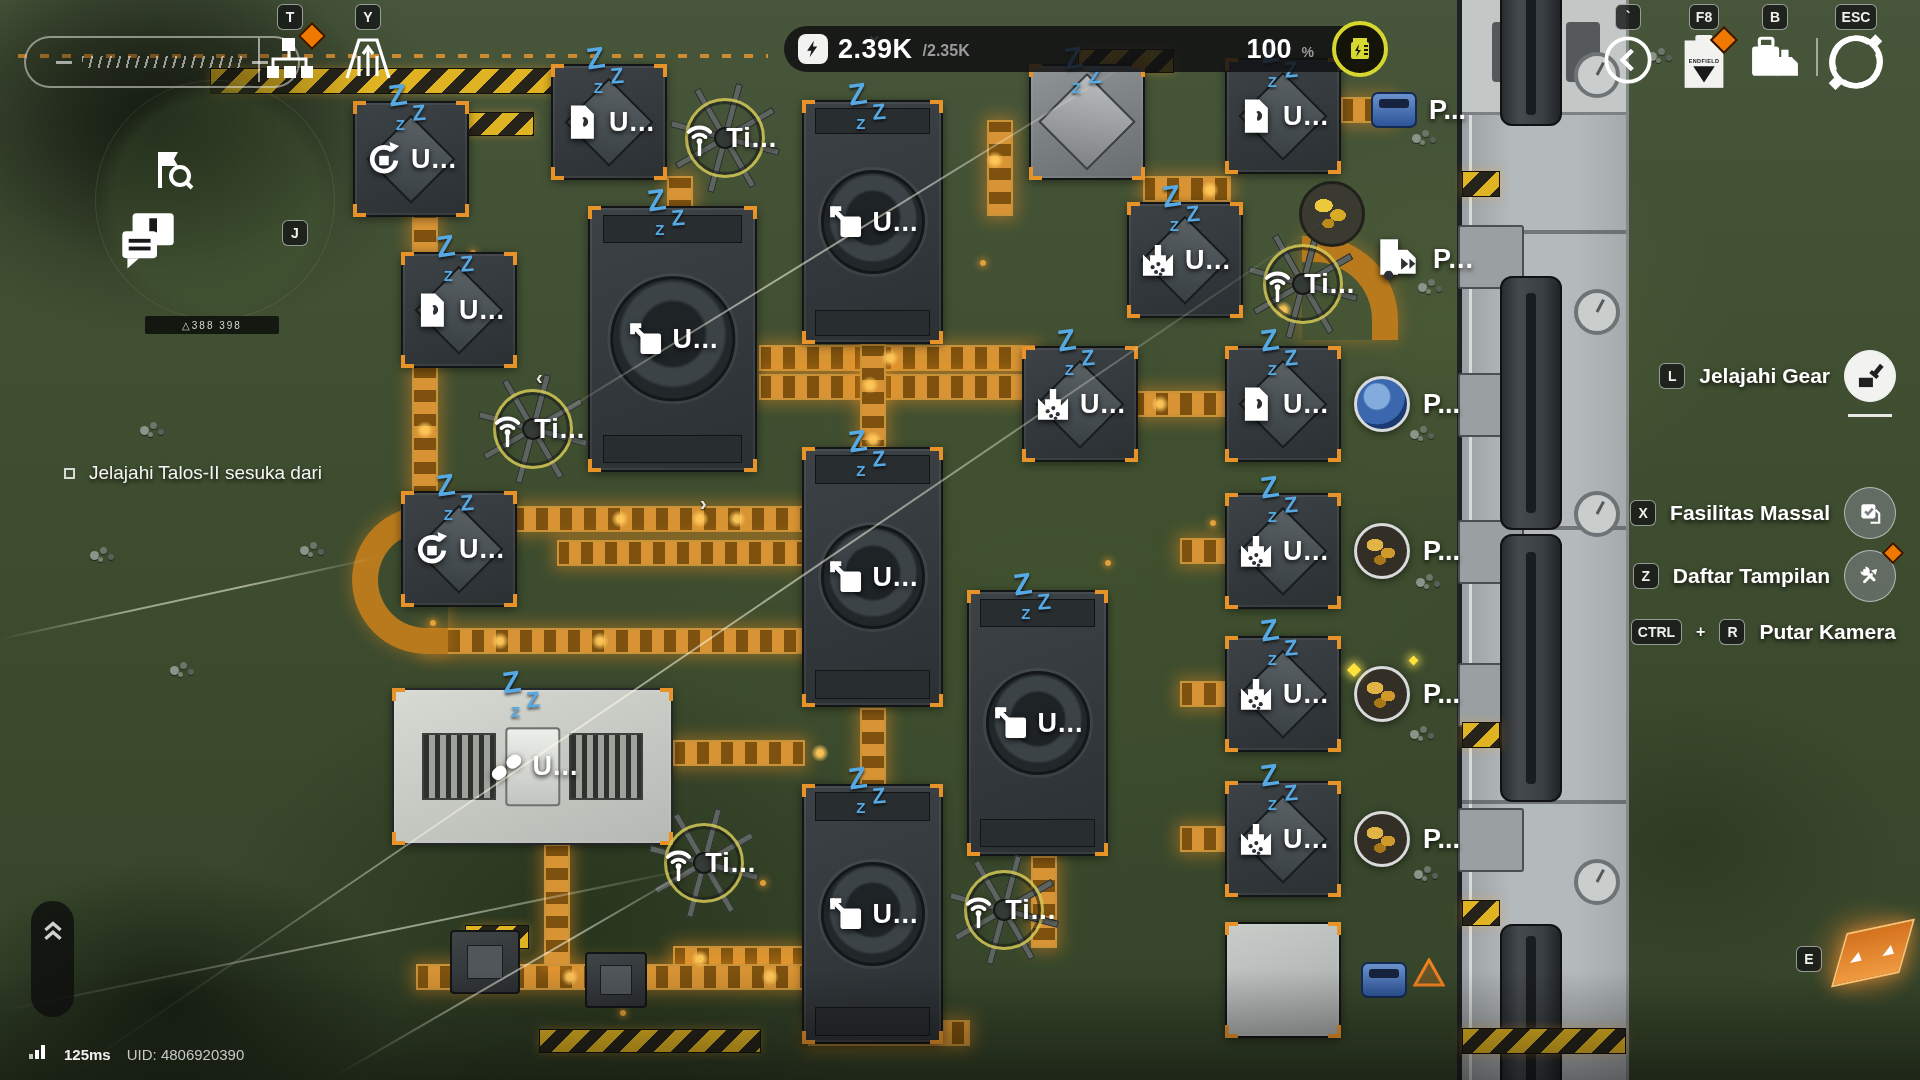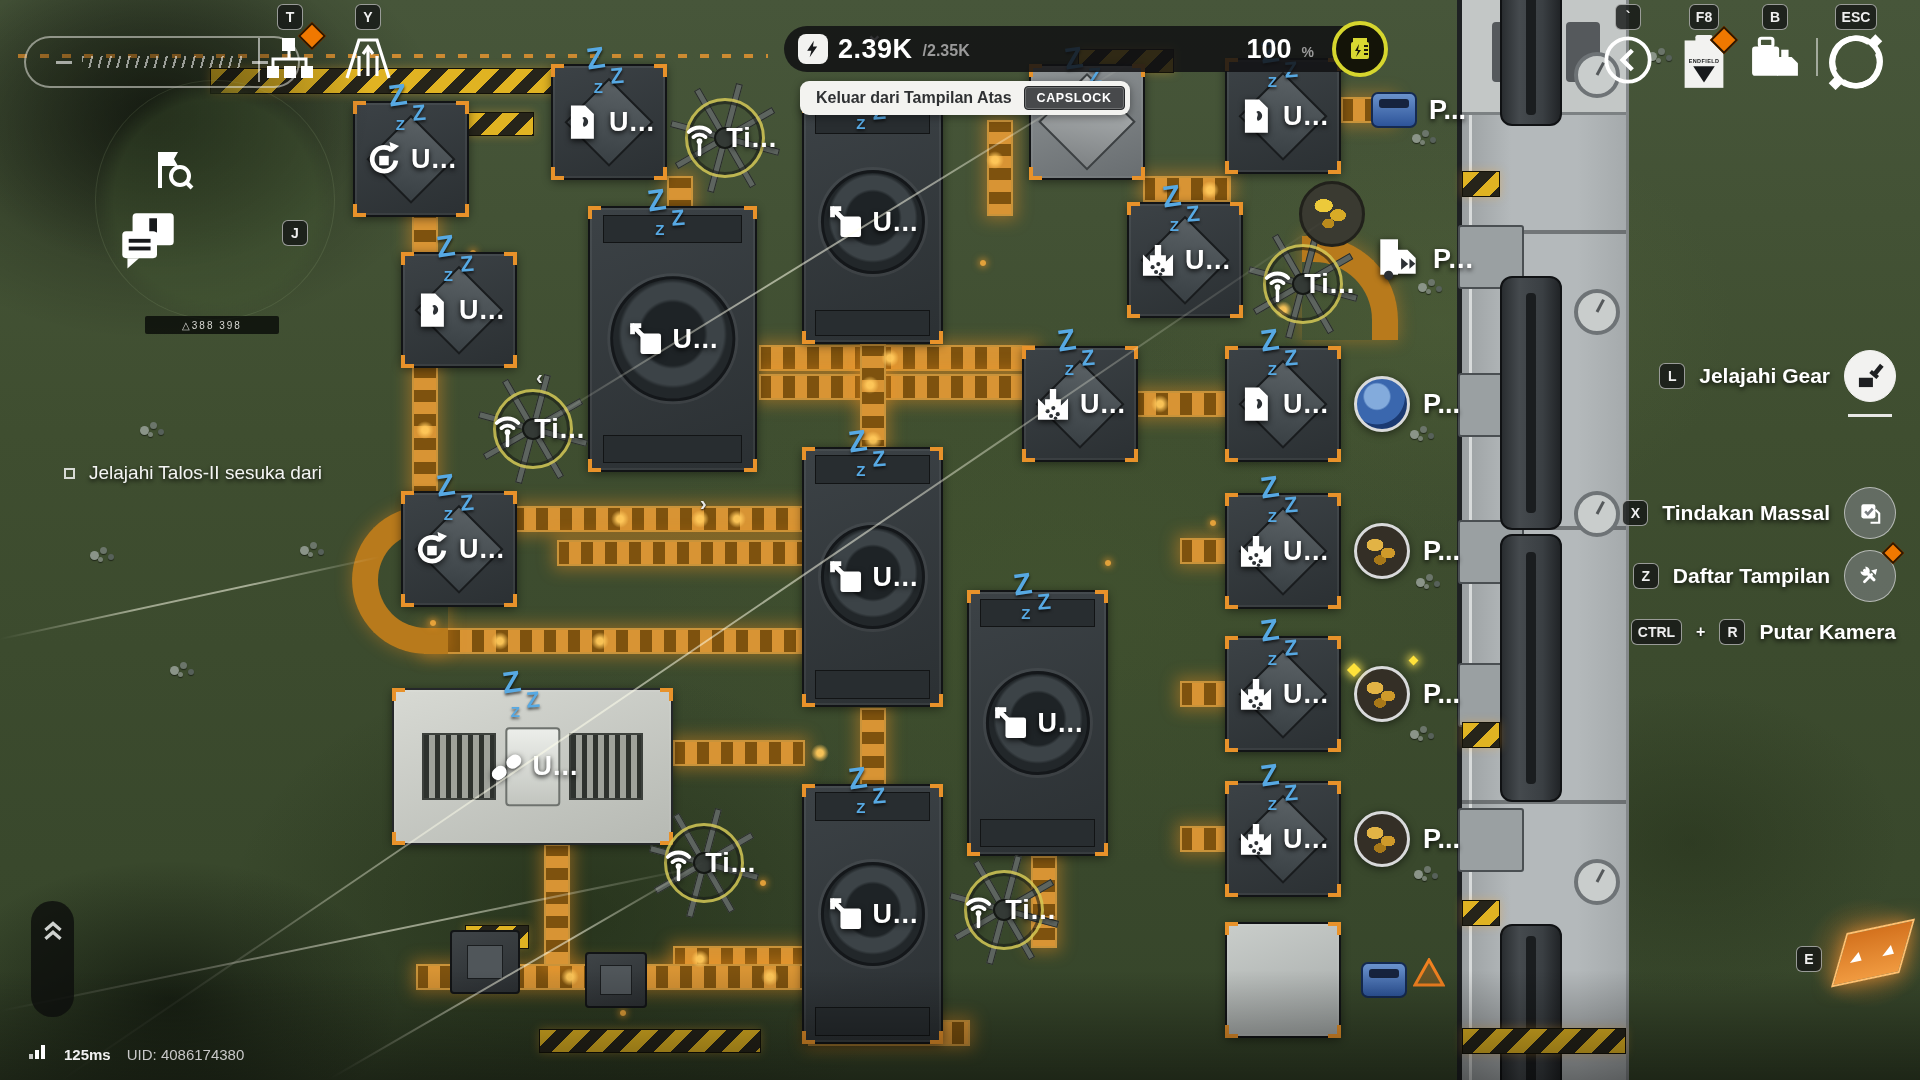--- a/index.html
+++ b/index.html
@@ -946,24 +946,20 @@
           <rect x="8" y="4" width="14" height="5" fill="#d8d832"></rect>
           <rect x="6" y="8" width="18" height="17" rx="2" fill="#d8d832"></rect>
           <path d="M14 10l-4 7h3l-2 6 5-7h-3z" fill="#17170c"></path>
           <rect x="19" y="11" width="4" height="2" fill="#17170c"></rect>
           <rect x="19" y="15" width="4" height="2" fill="#17170c"></rect>
           <rect x="19" y="19" width="4" height="2" fill="#17170c"></rect>
         </svg>
     </span>
   </div>
 
-  <div id="tooltip" class="hud">
-    <span class="txt">Keluar dari Tampilan Atas</span>
-    <span class="chip">CAPSLOCK</span>
-  </div>
 
   <div class="hud tr-group" style="left:1602px;top:4px;position:absolute;">
     <span class="key">`</span>
     <span>
       <svg width="52" height="52" viewBox="0 0 48 48" fill="none" stroke="#fff">
           <circle cx="24" cy="24" r="20" stroke-width="3.5"></circle>
           <path d="M28 15l-9 9 9 9" stroke-width="4"></path>
         </svg>
     </span>
   </div>
@@ -1040,21 +1036,21 @@
           <g transform="rotate(40 17 9)">
             <rect x="15" y="1" width="4" height="9" fill="#1e2022"></rect>
             <rect x="13" y="9.5" width="8" height="3.5" fill="#1e2022"></rect>
           </g>
         </svg>
     </span>
   </div>
   <div class="menu-underline"></div>
   <div class="menu-row" style="top:487px;height:52px;">
     <span class="key">X</span>
-    <span class="menu-label">Tindakan Massal</span>
+    <span class="menu-label">Fasilitas Massal</span>
     <span class="menu-circle">
       <svg width="26" height="26" viewBox="0 0 24 24" fill="none" stroke="#fff" stroke-width="2">
           <rect x="4" y="4" width="13" height="13" rx="2" fill="#fff" stroke="none"></rect>
           <path d="M7.5 10.5l2.5 2.5 4.5-5" stroke="#7a7f82" stroke-width="2.4"></path>
           <path d="M17 9l3.5 3.5V21h-8"></path>
         </svg>
     </span>
   </div>
   <div class="menu-row" style="top:550px;height:52px;">
     <span class="key">Z</span>
@@ -1090,21 +1086,21 @@
 
   <div id="status" class="hud">
     <span>
       <svg width="20" height="16" viewBox="0 0 20 16" fill="#fff">
           <rect x="1" y="10" width="4" height="5" opacity="0.75"></rect>
           <rect x="7" y="6" width="4" height="9"></rect>
           <rect x="13" y="1" width="4" height="14"></rect>
         </svg>
     </span>
     <span class="ping">125ms</span>
-    <span class="uid">UID: 4086174380</span>
+    <span class="uid">UID: 4806920390</span>
   </div>
 
   <div id="ehint-glow" class="hud"></div>
   <span id="ehint-key" class="hud key">E</span>
   <div id="ehint-icon" class="hud">
       <i></i>
       <i></i>
     </div>
 </div>
 

